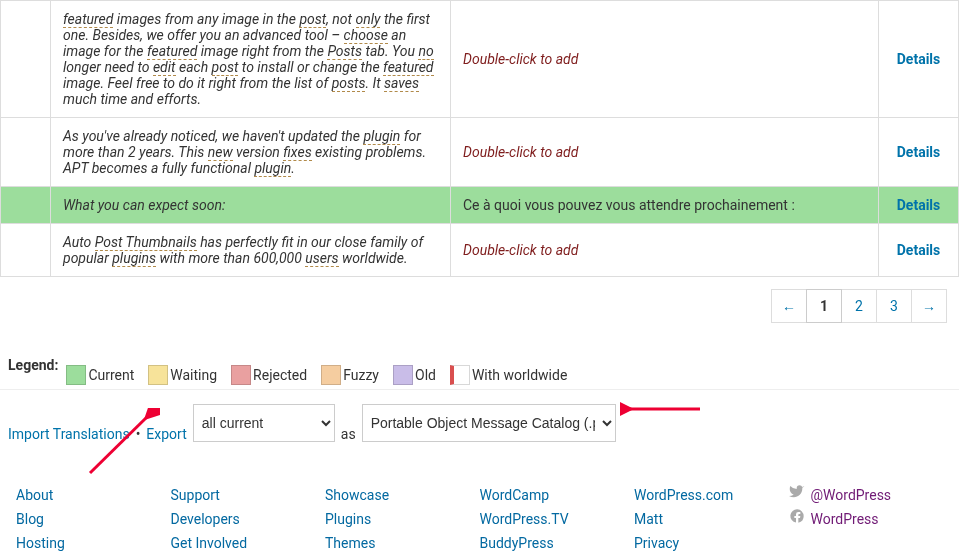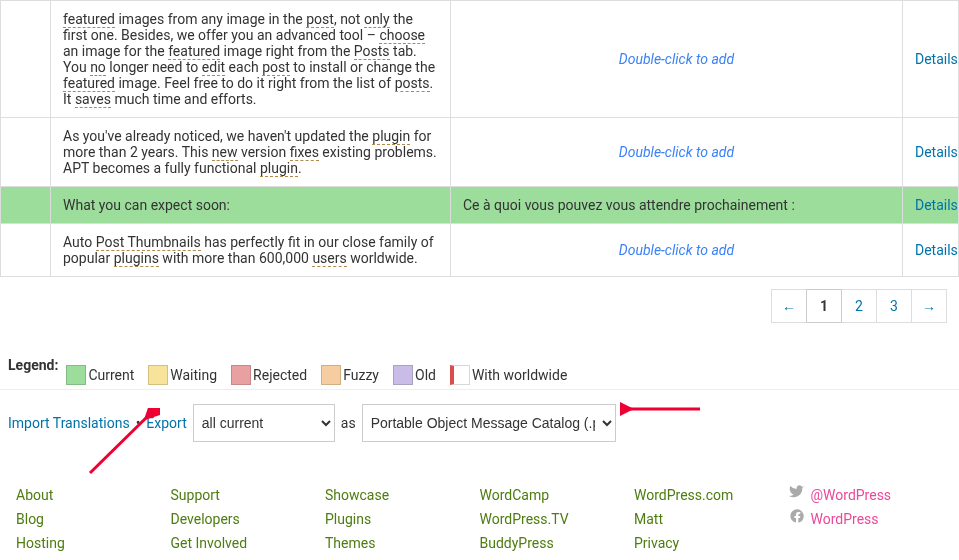--- a/index.html
+++ b/index.html
@@ -14,27 +14,27 @@
     width: 100%;
     border-collapse: collapse;
     table-layout: fixed;
   }
   table.trans td {
     border: 1px solid #ddd;
     padding: 10px 12px;
     vertical-align: middle;
   }
   .col-num { width: 50px; }
-  .col-src { width: 400px; }
+  .col-src { width: 400px; font-style: italic; }
   .col-tgt { }
-  .col-actions { width: 56px; text-align:center;}
+  .col-actions { width: 80px; text-align:center;font-weight:bold;}
   .placeholder {
-    color: #3b82f6;
+    color: #7f1d1d;
     font-style: italic;
-    text-align: center;
+    text-align: left;
   }
   .link-details { color: #0073aa; cursor: pointer; }
   .row-green td { background: #9cdd9c; }
   .dotted { border-bottom: 1px dashed #b18a4a; }
   .pagination {
     display: flex;
     justify-content: flex-end;
     padding: 12px;
     gap: 0;
   }
@@ -75,21 +75,21 @@
   }
   .sw-current { background: #9cdd9c; }
   .sw-waiting { background: #f7e39a; }
   .sw-rejected { background: #e9a0a0; }
   .sw-fuzzy { background: #f5cda0; }
   .sw-old { background: #c9bde8; }
   .sw-warn { background: #fff; border-left: 4px solid #d94f4f; }
   .legend-item { display:flex; align-items:center; margin-right: 14px;}
   .export-row {
     display: flex;
-    align-items: center;
+    align-items: flex-end;
     gap: 6px;
     padding: 14px 8px 22px 8px;
     position: relative;
   }
   .export-row a { color: #0073aa; text-decoration: none; }
   .dot-sep { color:#333; }
   select {
     border: 1px solid #ccc;
     padding: 3px 4px;
     font-size: 14px;
@@ -102,28 +102,28 @@
   .footer {
     display: flex;
     padding: 20px 16px 0 16px;
     gap: 0;
   }
   .footer-col {
     flex: 1;
   }
   .footer-col a {
     display: block;
-    color: #4d7c0f;
+    color: #0369a1;
     text-decoration: none;
     line-height: 1.7;
     font-size: 14px;
     white-space: nowrap;
   }
   .footer-social a {
-    color: #ec4899;
+    color: #701a75;
     display:flex;
     align-items:center;
     gap:6px;
   }
   .social-icon { width:16px;height:16px;display:inline-block;color:#aaa;}
   
   
   .arrow {
     position: absolute;
     pointer-events: none;

